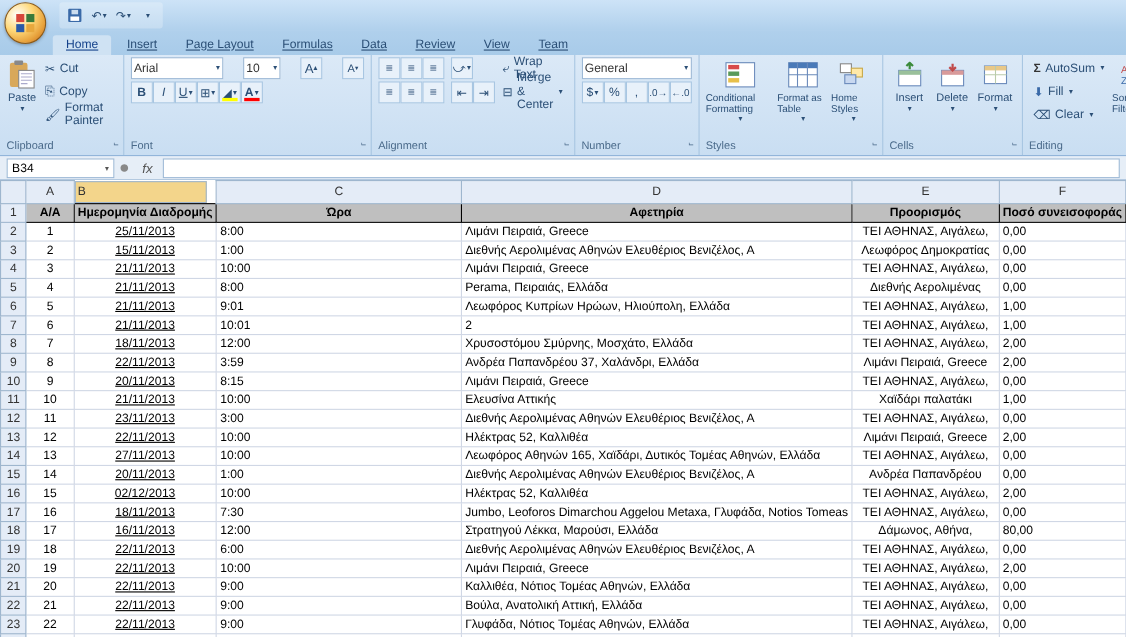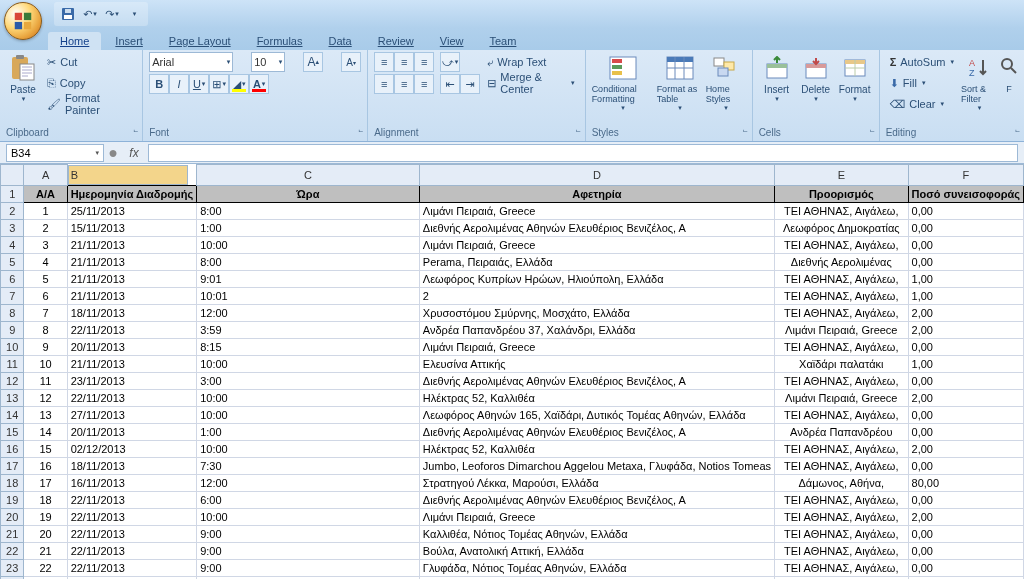--- a/index.html
+++ b/index.html
@@ -43,21 +43,21 @@
 
 
 .sheet { position: absolute; top: 164px; left: 0; right: 0; bottom: 0; background: #fff; overflow: auto; }
 table { border-collapse: collapse; font-size: 11px; table-layout: fixed; }
 th.rowh, td.rowh { width: 24px; background: #e4ecf7; border: 1px solid #9eb6ce; text-align: center; color: #333; font-weight: normal; height: 17px; }
 th.colh { background: #e4ecf7; border: 1px solid #9eb6ce; text-align: center; font-weight: normal; color: #333; height: 20px; }
 th.colh.sel, td.rowh.sel { background: #f3d58b; }
 td.cell { border: 1px solid #d0d7e5; height: 17px; padding: 0 3px; overflow: hidden; white-space: nowrap; color: #000; }
 tr.hdr td.cell { background: #bfbfbf; font-weight: bold; text-align: center; border: 1px solid #000; }
 .cA { width: 44px; } .cB { width: 120px; } .cC { width: 232px; } .cD { width: 352px; } .cE { width: 134px; } .cF { width: 114px; }
-td.num { text-align: left; } 
+td.num { text-align: center; text-decoration: underline; } 
 td.ctr { text-align: center; }
 .corner { width: 24px; height: 20px; background: #e4ecf7; border: 1px solid #9eb6ce; }
 </style>
 </head>
 <body>
 
 <div class="office-btn">
   <svg viewBox="0 0 24 24">
       <rect x="3" y="3" width="8" height="8" fill="#d8463a"></rect>
       <rect x="13" y="3" width="8" height="8" fill="#3a7a3a"></rect>
@@ -197,20 +197,38 @@
         <div class="chip">
             <span>⊟</span>
             <span>Merge &amp; Center</span>
             <span class="drop-arrow">▾</span>
           </div>
       </div>
     </div>
     <div class="group-label">Alignment</div>
   </div>
 
+  <div class="group">
+    <div class="group-body">
+      <div class="col" style="gap:2px;">
+        <div class="sel" style="width:100px">
+            <span>General</span>
+            <span class="drop-arrow">▾</span>
+          </div>
+        <div class="tog-row">
+          <div class="tog">$<span class="drop-arrow">▾</span></div>
+          <div class="tog">%</div>
+          <div class="tog">,</div>
+          <div class="tog" style="font-size:9px">.0→</div>
+          <div class="tog" style="font-size:9px">←.0</div>
+        </div>
+      </div>
+    </div>
+    <div class="group-label">Number</div>
+  </div>
 
   <div class="group">
     <div class="group-body">
       <div class="big-btn" style="width:62px">
         <div class="big-ico">
             <svg width="28" height="24" viewBox="0 0 28 24">
               <rect x="1" y="1" width="26" height="22" fill="#fff" stroke="#6a8abb"></rect>
               <rect x="3" y="3" width="10" height="4" fill="#d84a4a"></rect>
               <rect x="3" y="9" width="10" height="4" fill="#5a9a5a"></rect>
               <rect x="3" y="15" width="10" height="4" fill="#e8c04a"></rect>

